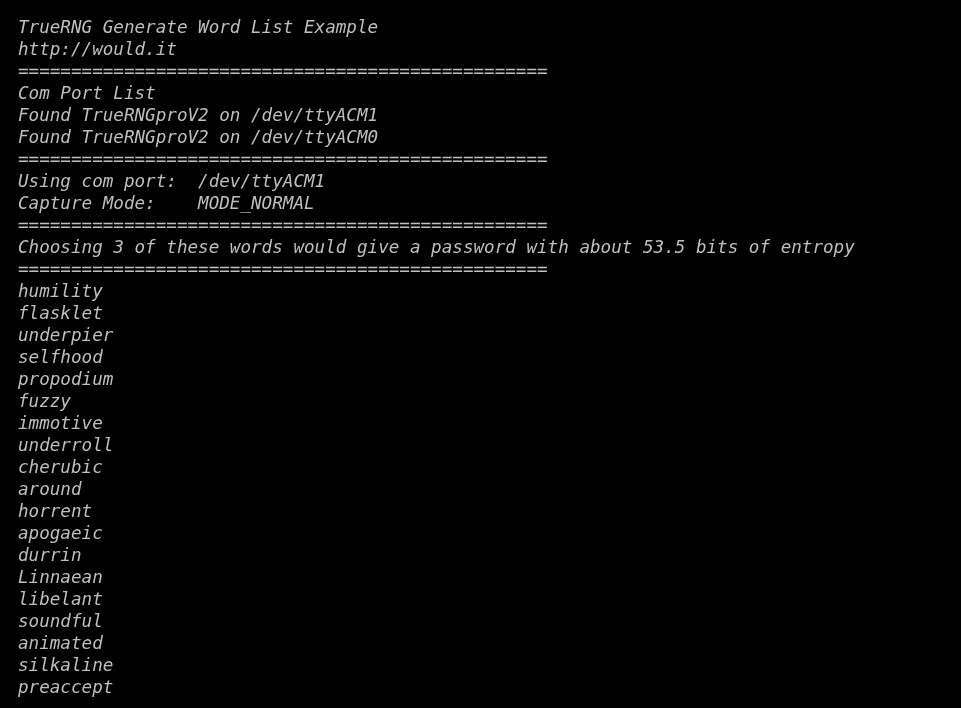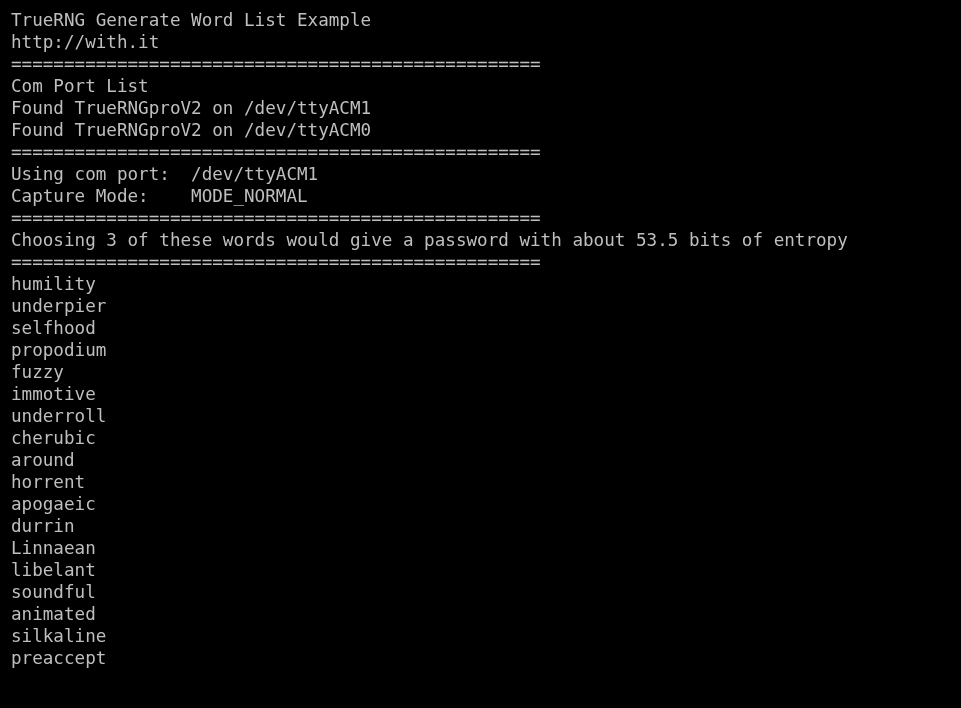--- a/index.html
+++ b/index.html
@@ -15,24 +15,25 @@
   }
   #terminal {
     width: 961px;
     height: 708px;
     background: #000000;
     color: #bfbfbf;
     font-family: "DejaVu Sans Mono", "Liberation Mono", monospace;
     font-size: 17.6px;
     line-height: 22px;
     letter-spacing: 0px;
-    padding: 9px;
+    padding: 16px;
     box-sizing: border-box;
     overflow: hidden;
     position: relative;
+    font-style: italic;
   }
   .line {
     display: block;
     white-space: pre;
     height: 22px;
     line-height: 22px;
     padding-left: 2px;
     margin: 0;
     font-family: "DejaVu Sans Mono", "Liberation Mono", monospace;
     color: #bfbfbf;
@@ -44,21 +45,21 @@
     color: #bfbfbf;
   }
 </style>
 </head>
 <body>
 
 <div id="terminal">
 
   <div class="line">TrueRNG Generate Word List Example</div>
 
-  <div class="line">http://with.it</div>
+  <div class="line">http://would.it</div>
 
   <div class="line sep">==================================================</div>
 
   <div class="line">Com Port List</div>
 
   <div class="line">Found TrueRNGproV2 on /dev/ttyACM1</div>
 
   <div class="line">Found TrueRNGproV2 on /dev/ttyACM0</div>
 
   <div class="line sep">==================================================</div>
@@ -67,20 +68,21 @@
 
   <div class="line">Capture Mode:    MODE_NORMAL</div>
 
   <div class="line sep">==================================================</div>
 
   <div class="line">Choosing 3 of these words would give a password with about 53.5 bits of entropy</div>
 
   <div class="line sep">==================================================</div>
 
   <div class="line word">humility</div>
+  <div class="line word">flasklet</div>
   <div class="line word">underpier</div>
   <div class="line word">selfhood</div>
   <div class="line word">propodium</div>
   <div class="line word">fuzzy</div>
   <div class="line word">immotive</div>
   <div class="line word">underroll</div>
   <div class="line word">cherubic</div>
   <div class="line word">around</div>
   <div class="line word">horrent</div>
   <div class="line word">apogaeic</div>

